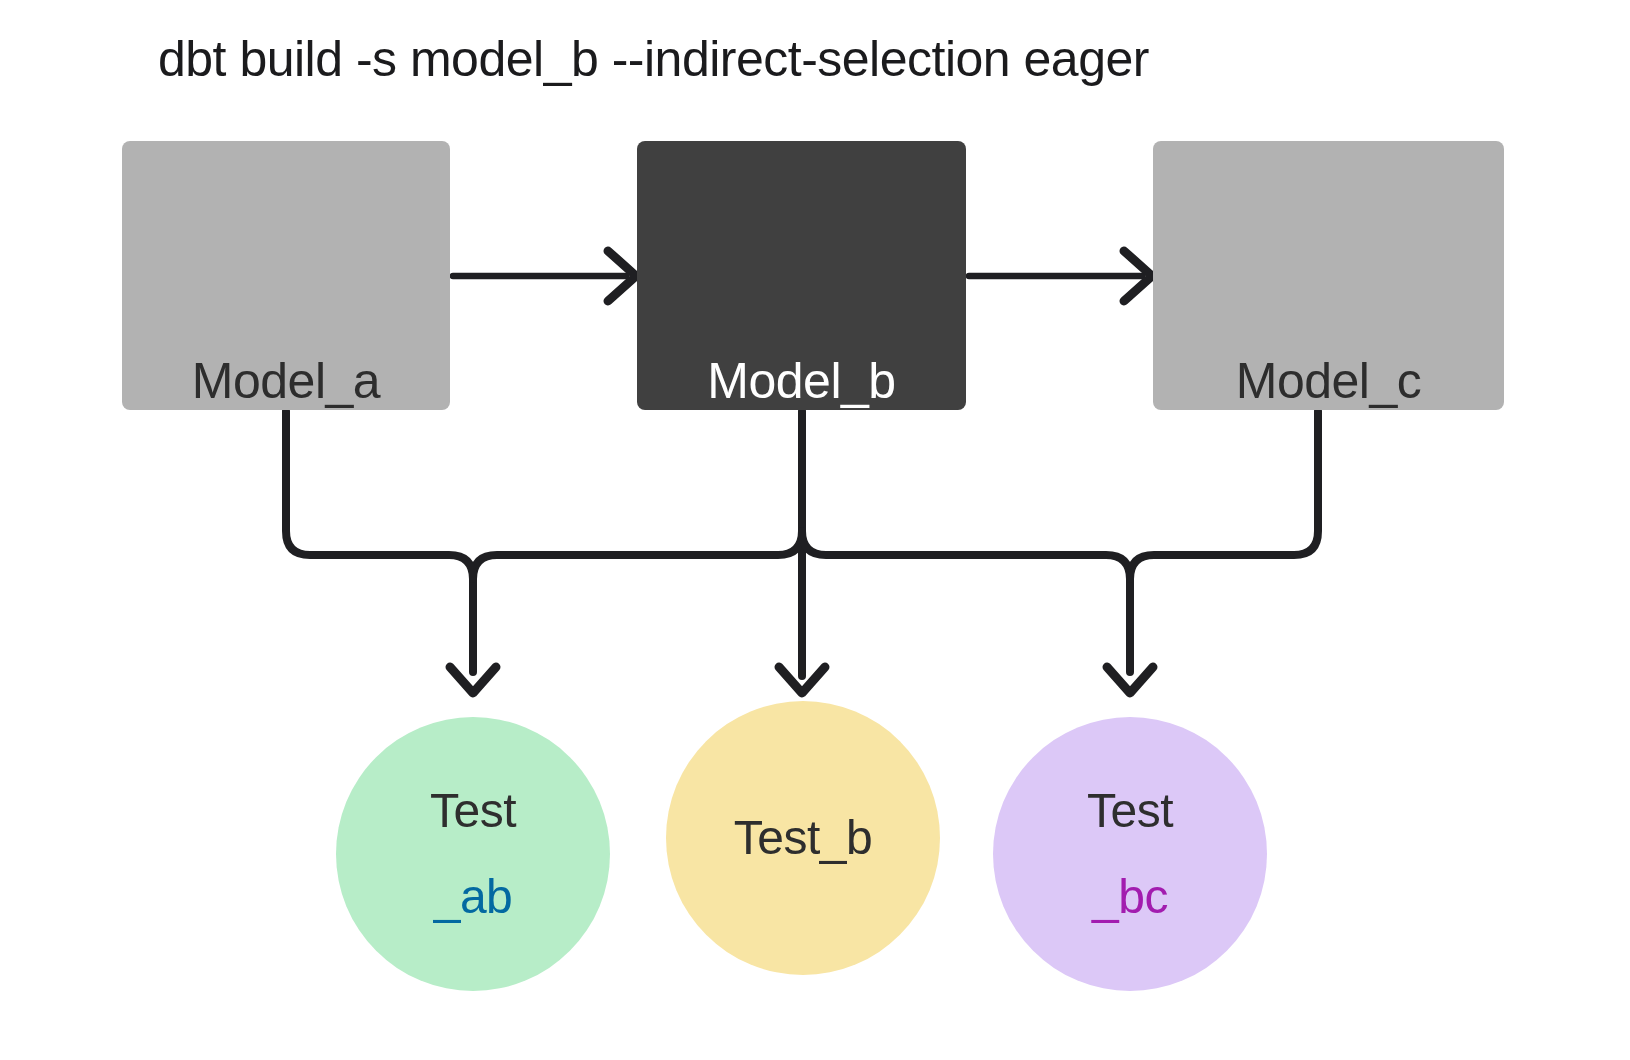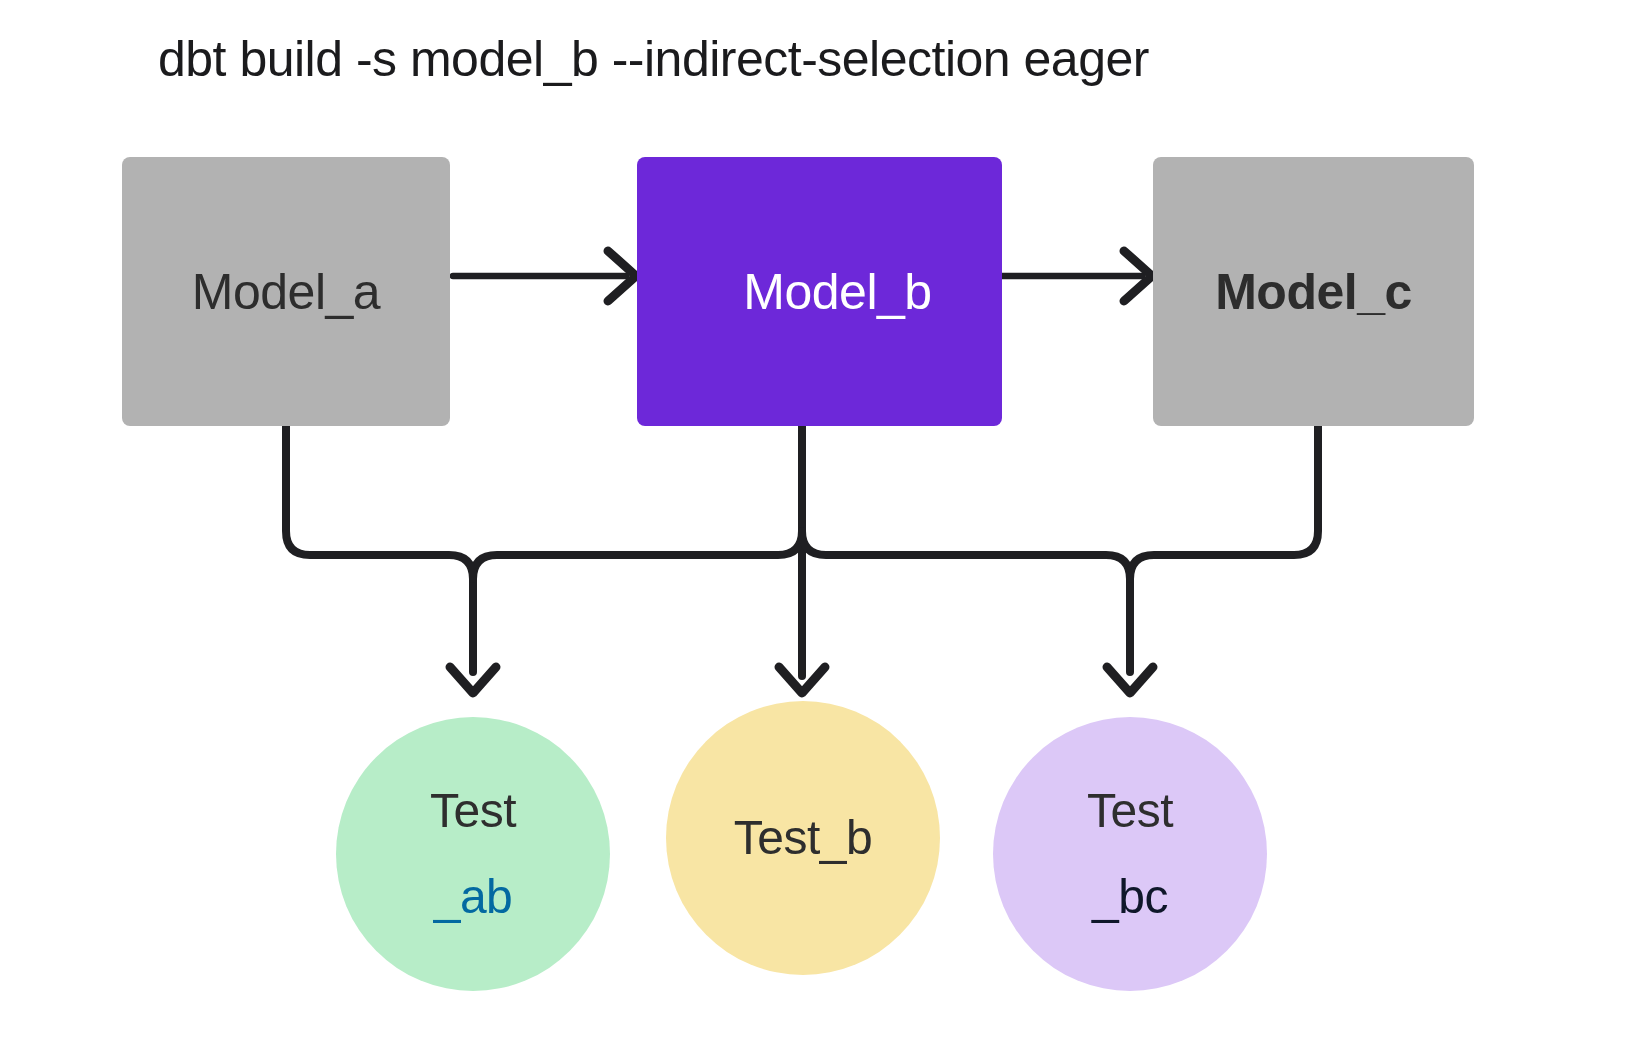--- a/index.html
+++ b/index.html
@@ -17,33 +17,33 @@
     left: 158px;
     top: 30px;
     font-size: 50px;
     font-weight: 400;
     letter-spacing: -0.5px;
     white-space: nowrap;
   }
 
   .model-box {
     position: absolute;
-    top: 157px;
+    top: 141px;
     width: 328px;
     height: 269px;
     border-radius: 8px;
     display: flex;
-    align-items: center;
+    align-items: flex-end;
     justify-content: center;
     font-size: 50px;
     letter-spacing: -0.5px;
   }
   .model-a { left: 122px; }
   .model-b { left: 637px; width: 329px; }
-  .model-c { left: 1153px; width: 321px; font-weight: bold; }
+  .model-c { left: 1153px; width: 351px; }
 
   .test-circle {
     position: absolute;
     top: 717px;
     width: 274px;
     height: 274px;
     border-radius: 50%;
     display: flex;
     flex-direction: column;
     align-items: center;
@@ -101,36 +101,36 @@
 
     <path class="arrow-head" d="M 450 667 L 473 693 L 496 667" style="stroke: rgb(31, 31, 34);"></path>
     <path class="arrow-head" d="M 779 667 L 802 693 L 825 667" style="stroke: rgb(31, 31, 34);"></path>
     <path class="arrow-head" d="M 1107 667 L 1130 693 L 1153 667" style="stroke: rgb(31, 31, 34);"></path>
   </svg>
 
   <div class="model-box model-a" style="background-color: rgb(178, 178, 178);">
     <span style="color: rgb(45, 45, 45);">Model_a</span>
   </div>
 
-  <div class="model-box model-b" style="background-color: #6d28d9; padding-left: 36px;">
+  <div class="model-box model-b" style="background-color: #404040;">
     <span style="color: rgb(255, 255, 255);">Model_b</span>
   </div>
 
   <div class="model-box model-c" style="background-color: rgb(178, 178, 178);">
     <span style="color: rgb(45, 45, 45);">Model_c</span>
   </div>
 
   <div class="test-circle test-ab" style="background-color: rgb(183, 237, 200);">
     <span style="color: rgb(46, 46, 46);">Test</span>
     <span style="color: #0369a1;">_ab</span>
   </div>
 
   <div class="test-circle test-b" style="background-color: rgb(248, 229, 164);">
     <span style="color: rgb(46, 46, 46);">Test_b</span>
     <span style="color: rgb(46, 46, 46);"></span>
   </div>
 
   <div class="test-circle test-bc" style="background-color: rgb(220, 200, 247);">
     <span style="color: rgb(46, 46, 46);">Test</span>
-    <span style="color: #0f172a;">_bc</span>
+    <span style="color: #a21caf;">_bc</span>
   </div>
 
 </div>
 
 </body></html>

